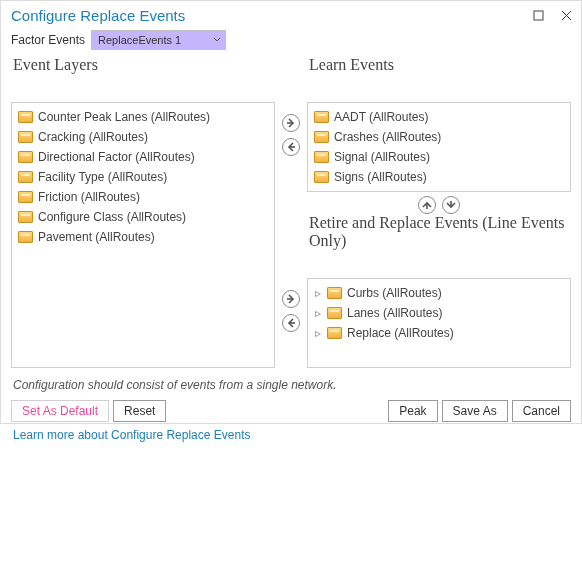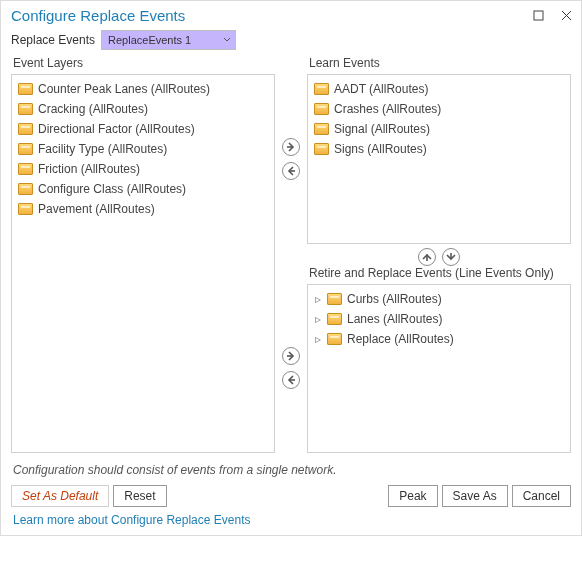--- a/index.html
+++ b/index.html
@@ -9,21 +9,21 @@
     font-size: 12px;
     background: #fff;
     color: #333;
     width: 582px;
     height: 568px;
     overflow: hidden;
   }
   .window {
     border: 1px solid #dcdcdc;
     width: 582px;
-    height: 536px;
+    height: 424px;
     display: flex;
     flex-direction: column;
   }
   .titlebar {
     display: flex;
     align-items: center;
     justify-content: space-between;
     padding: 6px 8px 2px 10px;
   }
   .title {
@@ -49,26 +49,27 @@
   }
   .combo span { flex:1; padding-left:2px; font-size:11px;}
   .content {
     flex: 1;
     display: grid;
     grid-template-columns: 1fr 24px 1fr;
     grid-template-rows: auto 1fr 18px auto 1fr;
     padding: 0 10px 6px 10px;
     gap: 2px 4px;
   }
-  .hdr { font-size: 12px; color:#444; padding:0 0 2px 2px;}
+  .hdr { font-size: 16px; color:#444; padding:0 0 2px 2px;font-family:Liberation Serif, serif;}
   .listbox {
     border: 1px solid #d0d0d0;
     background: #fff;
     padding: 4px 4px;
     overflow: hidden;
+    margin-top: 24px;
   }
   .left-list { grid-column:1; grid-row:2 / 6; }
   .retire-list { grid-column:3; grid-row:2; }
   .retrep-list { grid-column:3; grid-row:5; }
   .arrow-col1 { grid-column:2; grid-row:2; display:flex; flex-direction:column; justify-content:center; align-items:center; gap:6px;}
   .arrow-col2 { grid-column:2; grid-row:5; display:flex; flex-direction:column; justify-content:center; align-items:center; gap:6px;}
   .updn { grid-column:3; grid-row:3; display:flex; justify-content:center; gap:6px; padding:2px 0;}
   .hdr-left { grid-column:1; grid-row:1;}
   .hdr-retire { grid-column:3; grid-row:1;}
   .hdr-retrep { grid-column:3; grid-row:4;}
@@ -105,21 +106,21 @@
   }
   .btnrow {
     display:flex; align-items:center; justify-content:space-between;
     padding: 4px 10px 6px 10px;
   }
   .btnrow .right { display:flex; gap:4px;}
   .btn {
     border:1px solid #9a9a9a; background:#fff; padding:3px 10px;
     font-size:12px; color:#333;
   }
-  .btn.disabled { color:#c2410c; border-color:#d0d0d0;font-style:italic;}
+  .btn.disabled { color:#ec4899; border-color:#d0d0d0;}
   .link {
     color:#1f7fb5; padding: 0 12px 8px 12px; font-size:12px;
   }
 </style>
 </head>
 <body>
 
 <div class="window">
   <div class="titlebar">
     <div class="title">Configure Replace Events</div>
@@ -132,21 +133,21 @@
       <div class="win-btn">
         <svg width="11" height="11">
             <line x1="1" y1="1" x2="10" y2="10"></line>
             <line x1="10" y1="1" x2="1" y2="10" stroke="#444"></line>
           </svg>
       </div>
     </div>
   </div>
 
   <div class="row-replace">
-    <span>Replace Events</span>
+    <span>Factor Events</span>
     <div class="combo">
       <span>ReplaceEvents 1</span>
       <svg width="8" height="8">
           <polyline points="1,2 4,5 7,2" fill="none" stroke="#555"></polyline>
         </svg>
     </div>
   </div>
 
   <div class="content">
     <div class="hdr hdr-left">Event Layers</div>

